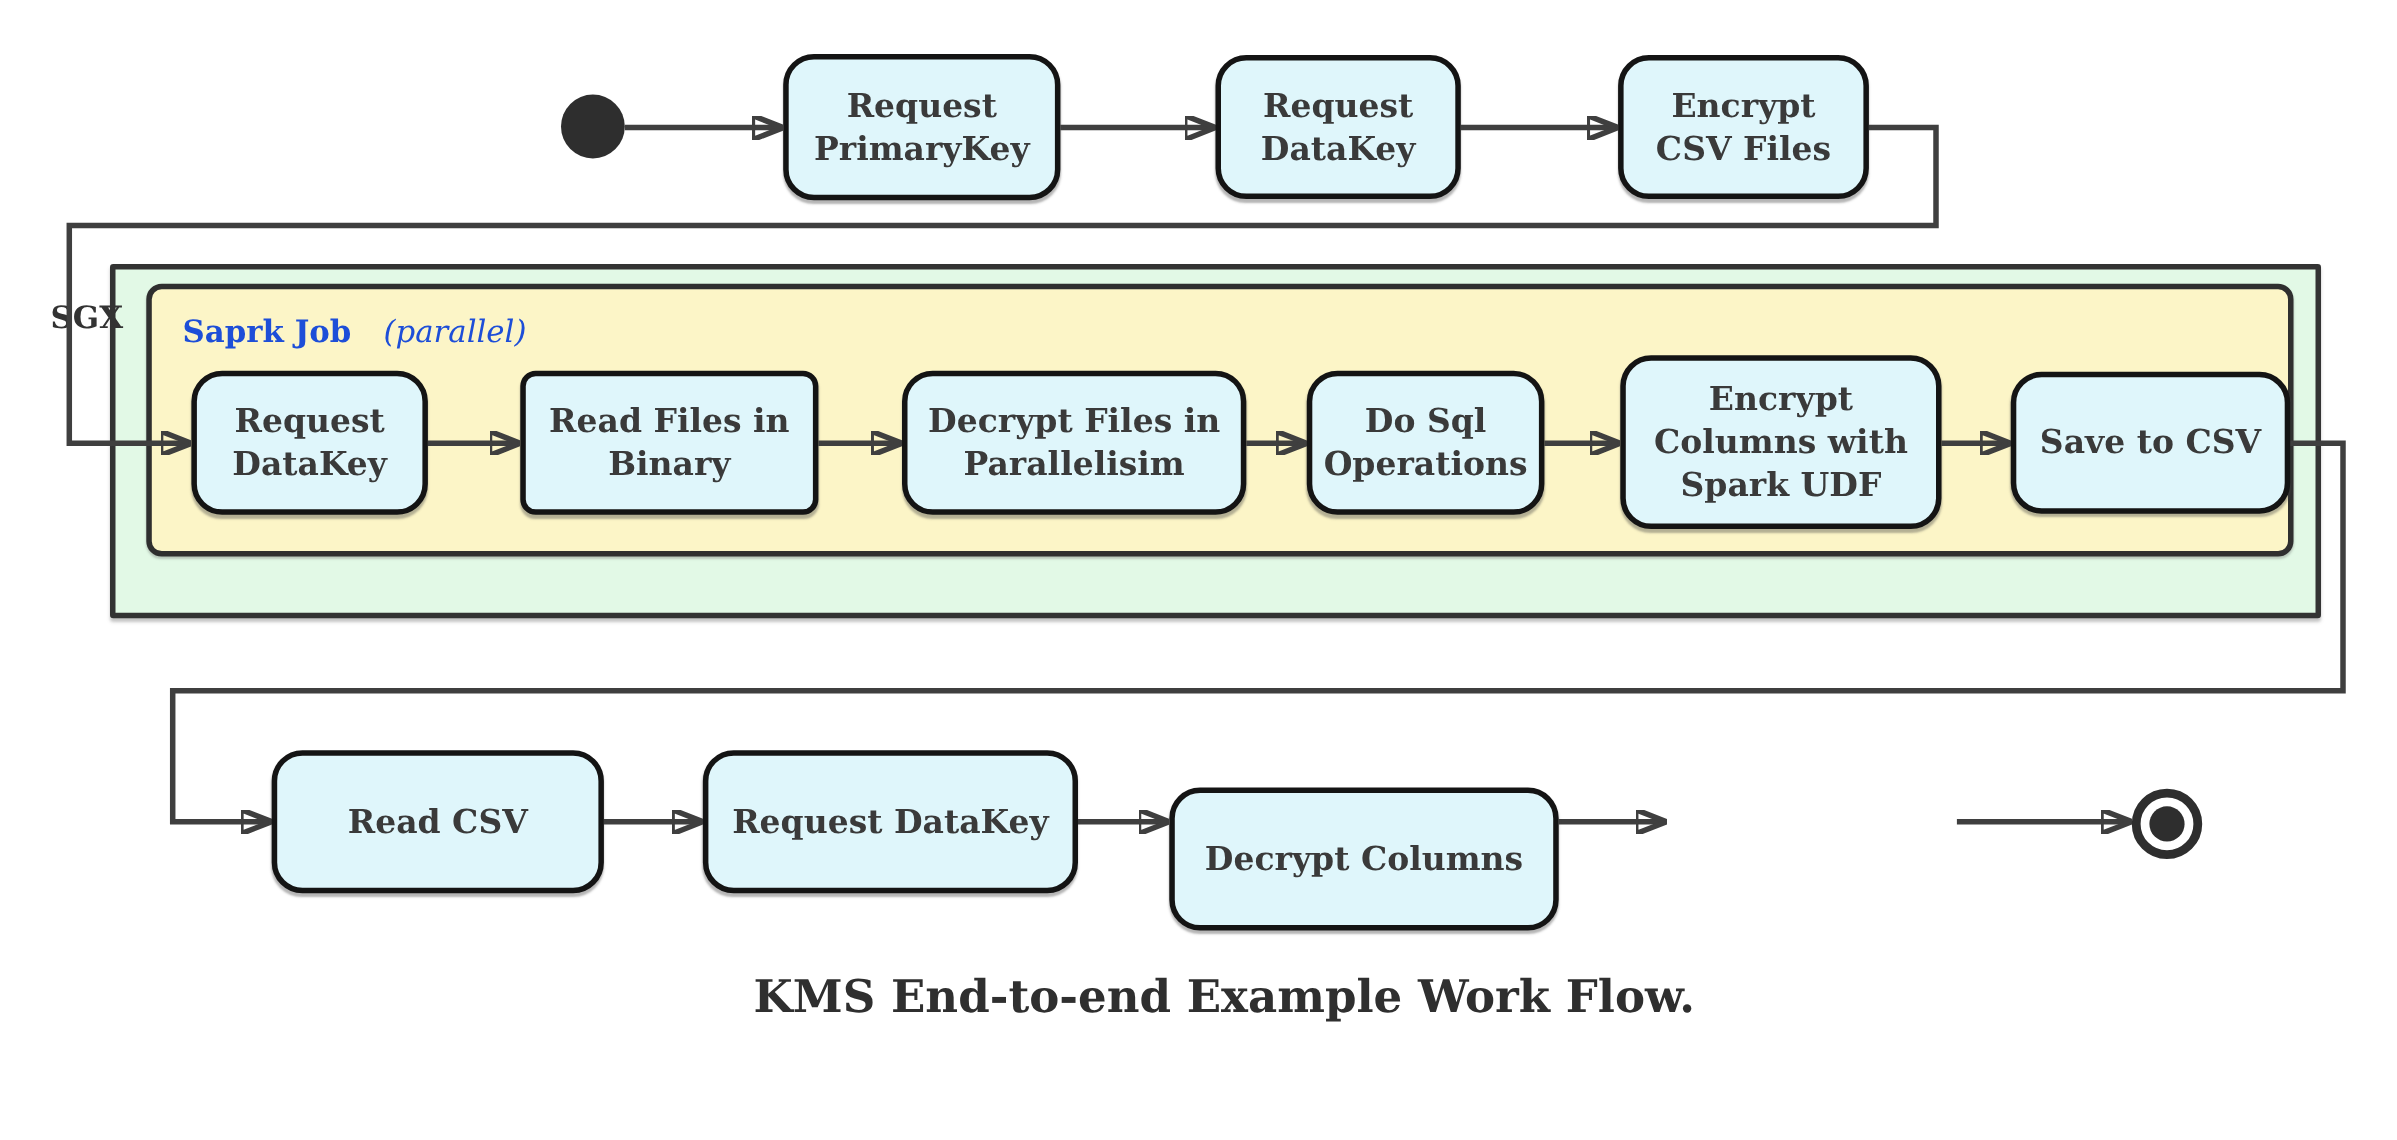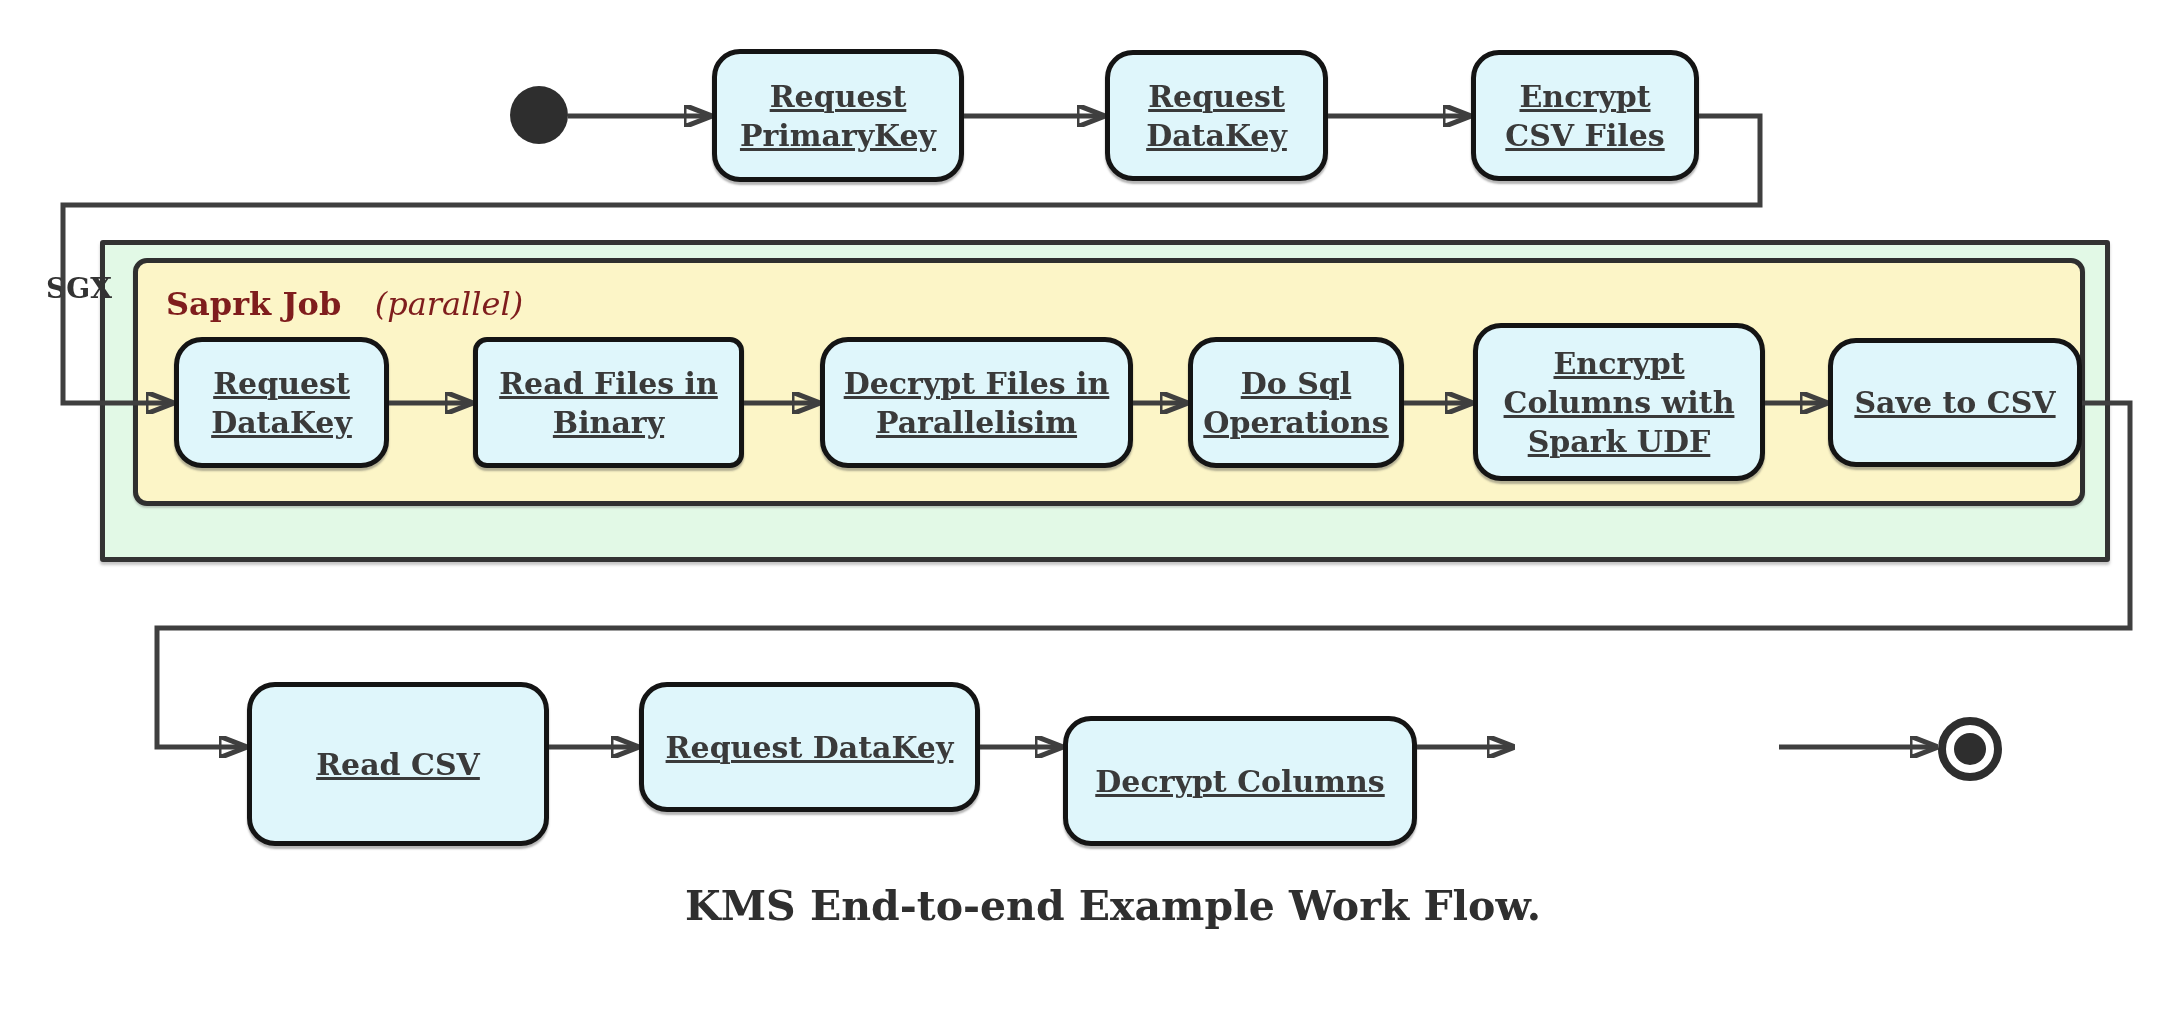--- a/index.html
+++ b/index.html
@@ -18,40 +18,39 @@
     background:#e2f9e6;border:5px solid #333333;border-radius:3px;
     box-shadow:0 3px 3px rgba(90,90,90,.35);
   }
   .group-spark{
     left:133px;top:258px;width:1952px;height:248px;
     background:#fcf5c7;border:5px solid #2f2f2f;border-radius:14px;
     box-shadow:0 2px 2px rgba(90,90,90,.3);
   }
   .group-title{
     position:absolute;left:28px;top:22px;
-    font-size:32px;font-weight:bold;color:#7f1d1d;z-index:2;
+    font-size:28px;font-weight:bold;color:#1d4ed8;z-index:2;
   }
   .group-title .suffix{font-weight:normal;font-style:italic;}
   .sgx-title{
     position:absolute;left:46px;top:272px;
     font-size:28px;font-weight:bold;color:#333333;z-index:2;
   }
   
   svg.wires{position:absolute;left:0;top:0;z-index:2;pointer-events:none;}
   svg.wires path, svg.wires line{stroke:#3f3f3f;stroke-width:5;fill:none;}
   
   .node{
     position:absolute;box-sizing:border-box;z-index:3;
     background:#dff6fb;border:5px solid #141414;border-radius:28px;
     display:flex;align-items:center;justify-content:center;
     text-align:center;white-space:pre-line;
     font-size:30px;line-height:1.3;font-weight:bold;color:#3a3a3a;
     box-shadow:0 3px 2px rgba(70,70,70,.4);
     padding:4px 10px;
-    text-decoration:underline;
   }
   
   .start-state{
     position:absolute;left:510px;top:86px;width:58px;height:58px;
     background:#2e2e2e;border-radius:50%;z-index:3;
   }
   .end-state{
     position:absolute;left:1938px;top:717px;width:64px;height:64px;
     box-sizing:border-box;border:8px solid #2e2e2e;border-radius:50%;
     background:#ffffff;display:flex;align-items:center;justify-content:center;z-index:3;
@@ -116,21 +115,21 @@
 Binary</div>
   <div class="node" style="left:820px;top:337px;width:313px;height:131px;">Decrypt Files in
 Parallelisim</div>
   <div class="node" style="left:1188px;top:337px;width:216px;height:131px;">Do Sql
 Operations</div>
   <div class="node" style="left:1473px;top:323px;width:292px;height:158px;">Encrypt
 Columns with
 Spark UDF</div>
   <div class="node" style="left:1828px;top:338px;width:254px;height:129px;">Save to CSV</div>
 
-  <div class="node" style="left:247px;top:682px;width:302px;height:164px;">Read CSV</div>
+  <div class="node" style="left:247px;top:682px;width:302px;height:130px;">Read CSV</div>
   <div class="node" style="left:639px;top:682px;width:341px;height:130px;">Request DataKey</div>
   <div class="node" style="left:1063px;top:716px;width:354px;height:130px;">Decrypt Columns</div>
 
   <div class="end-state">
     <div class="dot"></div>
   </div>
 
   <div class="caption">KMS End-to-end Example Work Flow.</div>
 
 </div>

